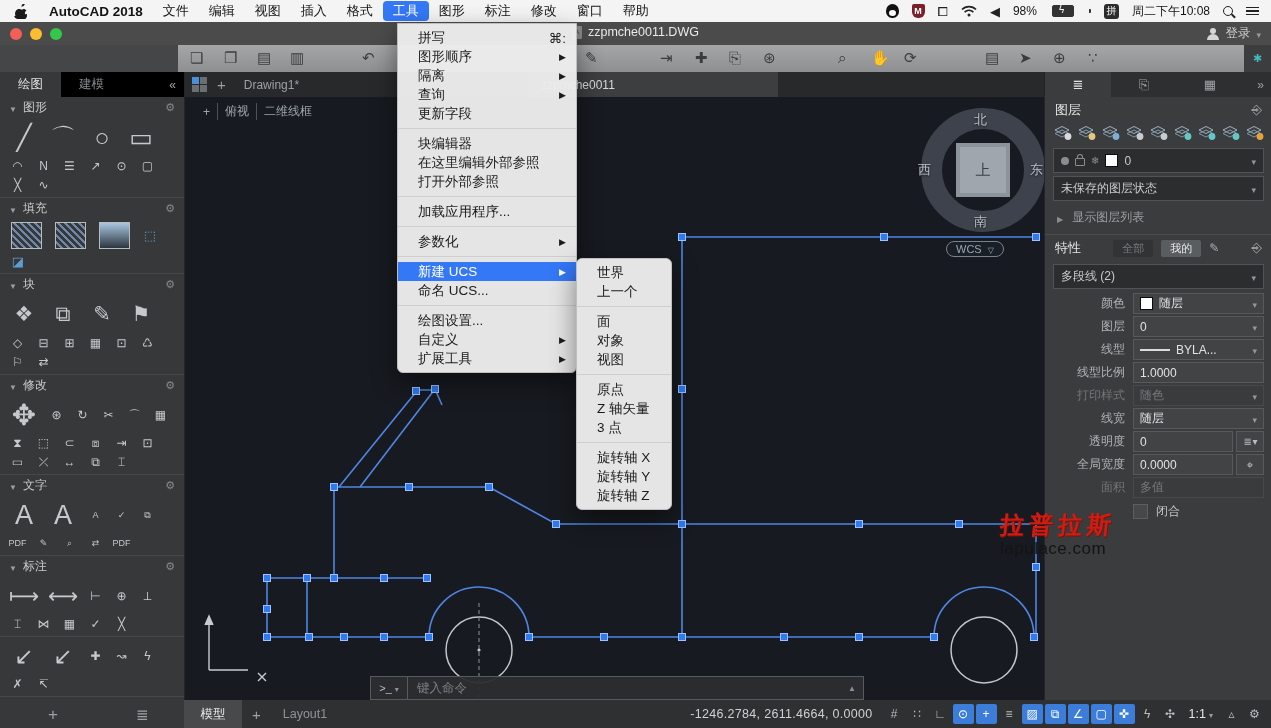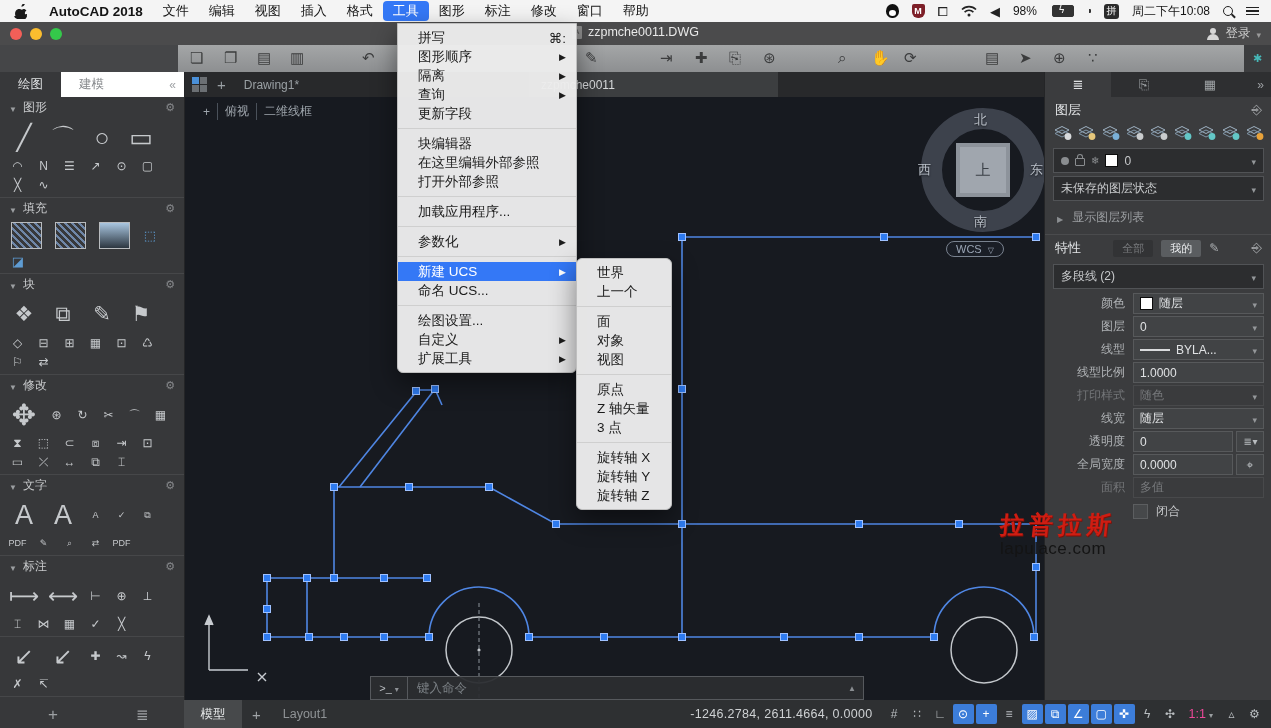--- a/index.html
+++ b/index.html
@@ -47,21 +47,21 @@
   .toolbar{position:absolute;left:0;top:45px;width:1271px;height:27px;background:#454648;z-index:20;}
   .tb-plate{position:absolute;left:178px;top:0;width:1066px;height:27px;
             background:linear-gradient(#a4a6a7,#8d8f91);}
   .tbi{position:absolute;top:4px;font-size:15px;color:#3b3c3d;line-height:18px;}
   .tb-cap{position:absolute;right:0;top:0;width:27px;height:27px;background:#3c3d3f;
           display:flex;align-items:center;justify-content:center;color:#46b8b8;font-size:11px;}
   .tb-cap::after{content:"✱";}
   
   .lp{position:absolute;left:0;top:72px;width:184px;height:656px;background:#37383a;
       border-right:1px solid #242527;z-index:15;display:flex;flex-direction:column;}
-  .lp-tabs{height:25px;display:flex;align-items:center;background:#ffffff;flex-shrink:0;font-size:12.5px;}
+  .lp-tabs{height:25px;display:flex;align-items:center;background:#000000;flex-shrink:0;font-size:12.5px;}
   .lp-tab{padding:4px 18px;color:#86898c;}
   .lp-tab.act{background:#37383a;color:#e0e2e4;}
   .lp-collapse{margin-left:auto;padding-right:8px;color:#9ea1a4;font-size:12px;}
   .lp-collapse::after{content:"«";}
   .lp-body{flex:1;overflow:hidden;}
   .sec{border-bottom:1px solid #464749;padding-bottom:2px;}
   .sec-h{display:flex;align-items:center;height:21px;padding:0 9px;color:#c9cbcd;font-size:12px;gap:6px;}
   .tri::after{content:"▼";font-size:8px;color:#9b9ea1;}
   .gear{margin-left:auto;color:#85878a;font-size:11px;}
   .gear::after{content:"⚙";}
@@ -118,21 +118,21 @@
         display:flex;align-items:center;font-size:12.5px;color:#9fa3a6;}
   .model-tab{width:58px;height:28px;background:#47494b;color:#e7e9ea;display:flex;align-items:center;justify-content:center;}
   .bb-plus{padding:0 10px;font-size:15px;}
   .bb-plus::after{content:"+";}
   .layout-tab{padding:0 12px;color:#8f9396;}
   .bb-right{margin-left:auto;display:flex;align-items:center;gap:2px;padding-right:6px;}
   .coords{color:#ced1d3;letter-spacing:0.3px;margin-right:9px;font-size:12.5px;}
   .tg{width:21px;height:20px;display:flex;align-items:center;justify-content:center;
       color:#b9bdc0;font-size:12px;border-radius:2px;}
   .tg.on{background:#3c7dd9;color:#fff;}
-  .scale{display:flex;align-items:center;gap:3px;color:#ec4899;padding:0 6px;}
+  .scale{display:flex;align-items:center;gap:3px;color:#e5e5e5;padding:0 6px;}
   .scale i::after{content:"▾";font-size:8px;font-style:normal;color:#9a9ea1;}
   
   .rp{position:absolute;left:1044px;top:72px;width:227px;height:656px;background:#3b3c3e;
       border-left:1px solid #242527;z-index:15;font-size:12px;color:#c8cacc;}
   .rp-tabs{height:25px;display:flex;background:#2e2f31;align-items:stretch;}
   .rp-tab{width:66px;display:flex;align-items:center;justify-content:center;color:#9fa3a6;font-size:13px;}
   .rp-tab.act{background:#3b3c3e;color:#dfe1e3;}
   .rp-more{margin-left:auto;padding:0 8px;display:flex;align-items:center;color:#9ea1a4;}
   .rp-more::after{content:"»";}
   .rp-title{display:flex;align-items:center;height:26px;padding:0 10px;font-size:13px;color:#e3e5e7;gap:8px;}

